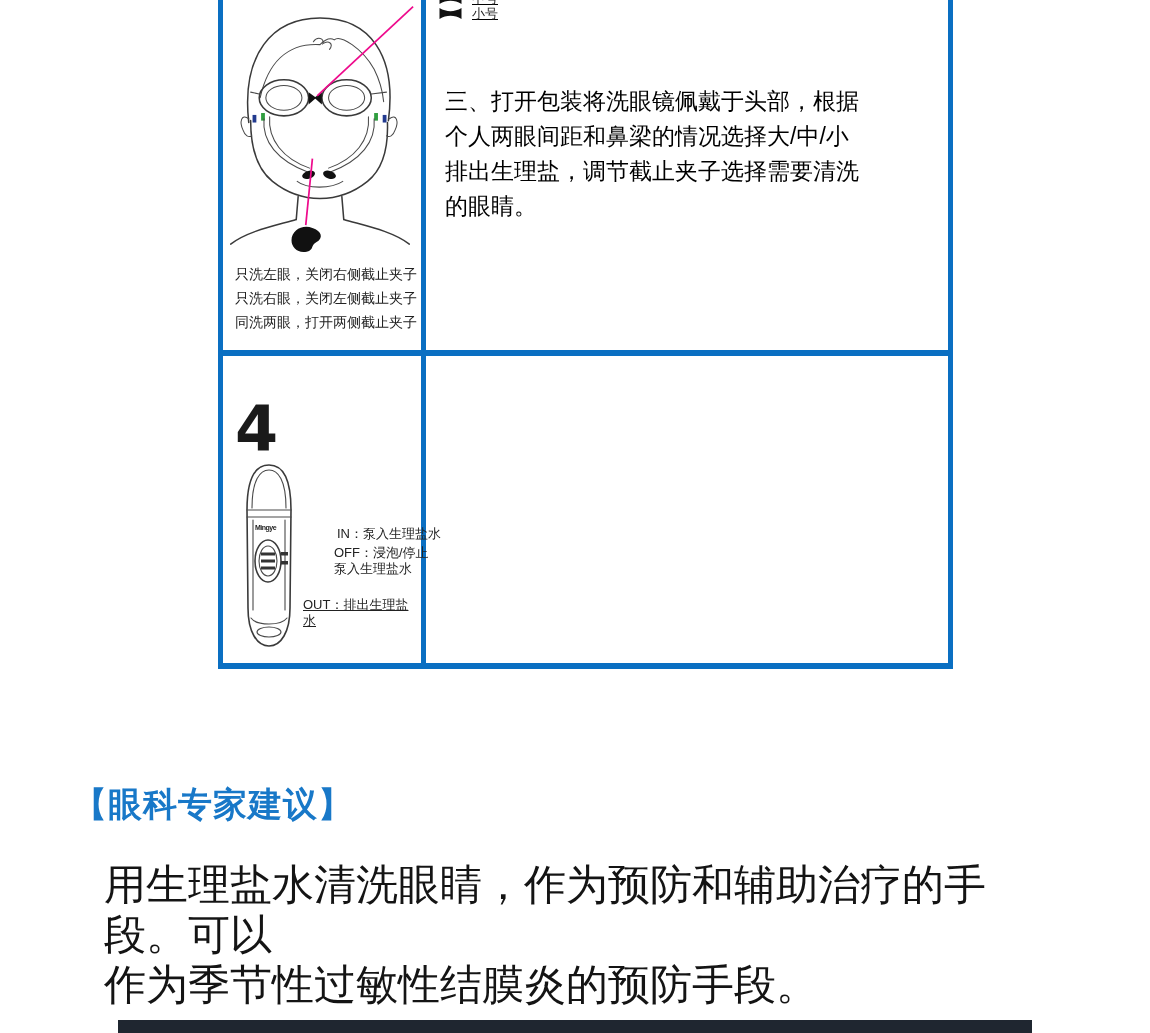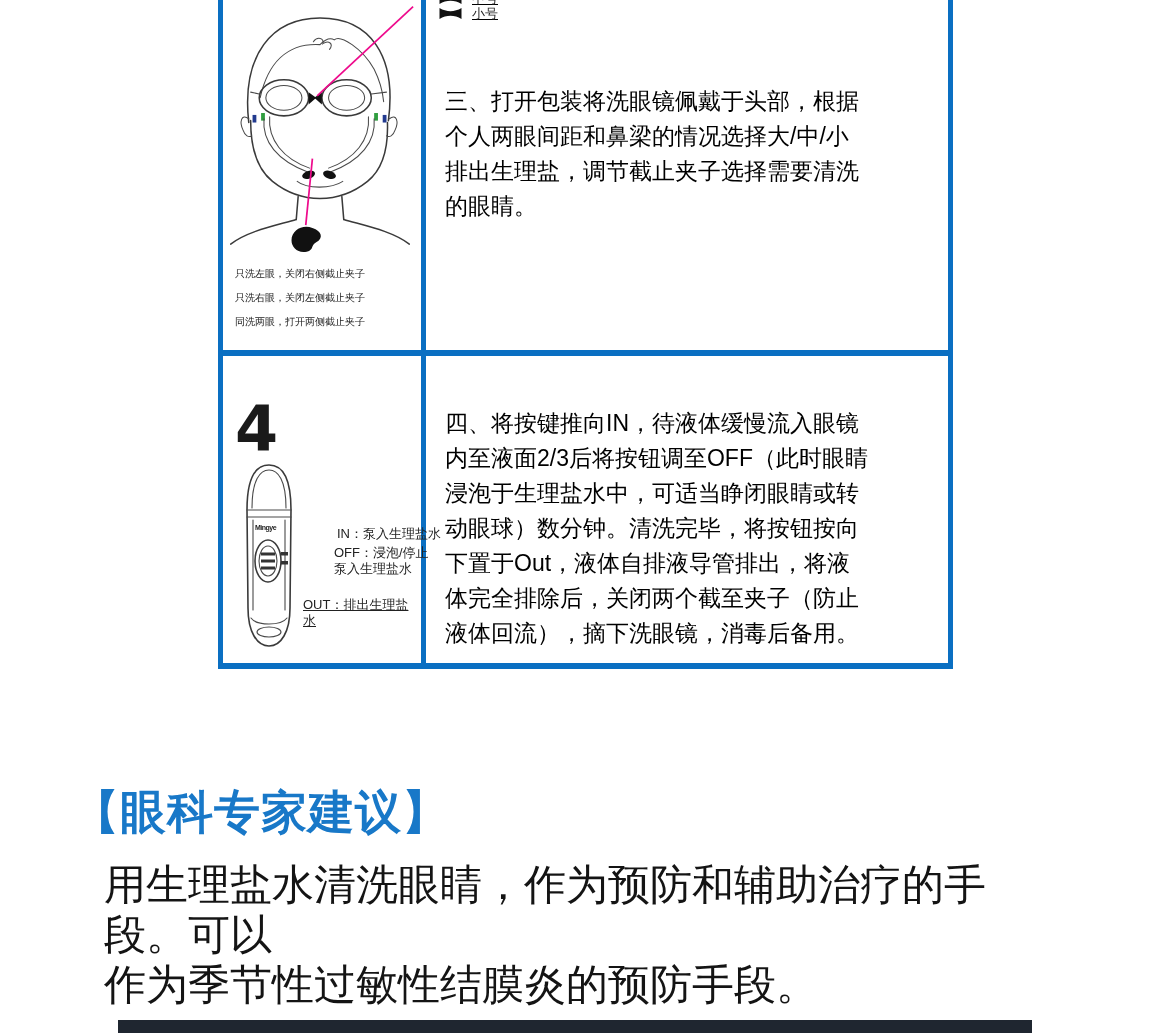--- a/index.html
+++ b/index.html
@@ -17,21 +17,21 @@
   .b-left  { left:0; top:0; width:5px; height:669px; }
   .b-right { left:730px; top:0; width:5px; height:669px; }
   .b-bottom{ left:0; top:663px; width:735px; height:6px; }
   .b-mid   { left:0; top:350px; width:735px; height:6px; }
   .b-div   { left:203px; top:0; width:5px; height:669px; }
 
   
   .head-svg { left:7px; top:0; width:190px; height:265px; }
   .captions {
     left:17px; top:262px; width:182px;
-    font-size:10px; line-height:24px; color:#222; letter-spacing:0;
+    font-size:14px; line-height:24px; color:#222; letter-spacing:0;
   }
   .legend { left:220px; top:-9px; }
   .legend-row { display:flex; align-items:center; height:15px;text-decoration:underline; }
   .legend-row svg { width:25px; height:11px; margin-right:9px; }
   .legend-row span { font-size:13px; color:#222; }
   .para {
     font-size:23px; line-height:35px; color:#000;
   }
   .para-3 { left:227px; top:84px; width:480px; }
   .para-4 { left:227px; top:406px; width:480px; }
@@ -42,21 +42,21 @@
     font-family:"DejaVu Sans","Liberation Sans",sans-serif;
   }
   .device-svg { left:17px; top:460px; width:68px; height:196px; }
   .dev-label { left:85px; width:116px; font-size:13px; line-height:16px; color:#222; }
   .dev-in  { top:526px;margin-left:34px; }
   .dev-off { top:545px;margin-left:31px; }
   .dev-out { top:597px;text-decoration:underline; }
 
   
   .advice-heading {
-    left:73px; top:782px; font-size:46px; font-weight:bold;
+    left:73px; top:782px; font-size:34px; font-weight:bold;
     color:#1878c8; letter-spacing:1px;
   }
   .advice-body {
     left:104px; top:860px; width:940px;
     font-size:42px; line-height:50px; color:#141414;
   }
 
   
   .bottom-bar { left:118px; top:1020px; width:914px; height:13px; background:#1f2630; }
 
@@ -159,27 +159,20 @@
     <path class="thin" d="M16,158 C22,166 46,166 52,158"></path>
     <ellipse class="thin" cx="34" cy="172" rx="12" ry="5"></ellipse>
   </svg>
 
   <div class="abs dev-label dev-in preline">IN：泵入生理盐水</div>
   <div class="abs dev-label dev-off preline">OFF：浸泡/停止
 泵入生理盐水</div>
   <div class="abs dev-label dev-out preline">OUT：排出生理盐
 水</div>
 
-  <div class="abs para para-4 preline">四、将按键推向IN，待液体缓慢流入眼镜
-内至液面2/3后将按钮调至OFF（此时眼睛
-浸泡于生理盐水中，可适当睁闭眼睛或转
-动眼球）数分钟。清洗完毕，将按钮按向
-下置于Out，液体自排液导管排出，将液
-体完全排除后，关闭两个截至夹子（防止
-液体回流），摘下洗眼镜，消毒后备用。</div>
 </div>
 
 <div class="abs advice-heading">【眼科专家建议】</div>
 
 <div class="abs advice-body preline">用生理盐水清洗眼睛，作为预防和辅助治疗的手段。可以
 作为季节性过敏性结膜炎的预防手段。</div>
 
 <div class="abs bottom-bar"></div>
 
 </body></html>

